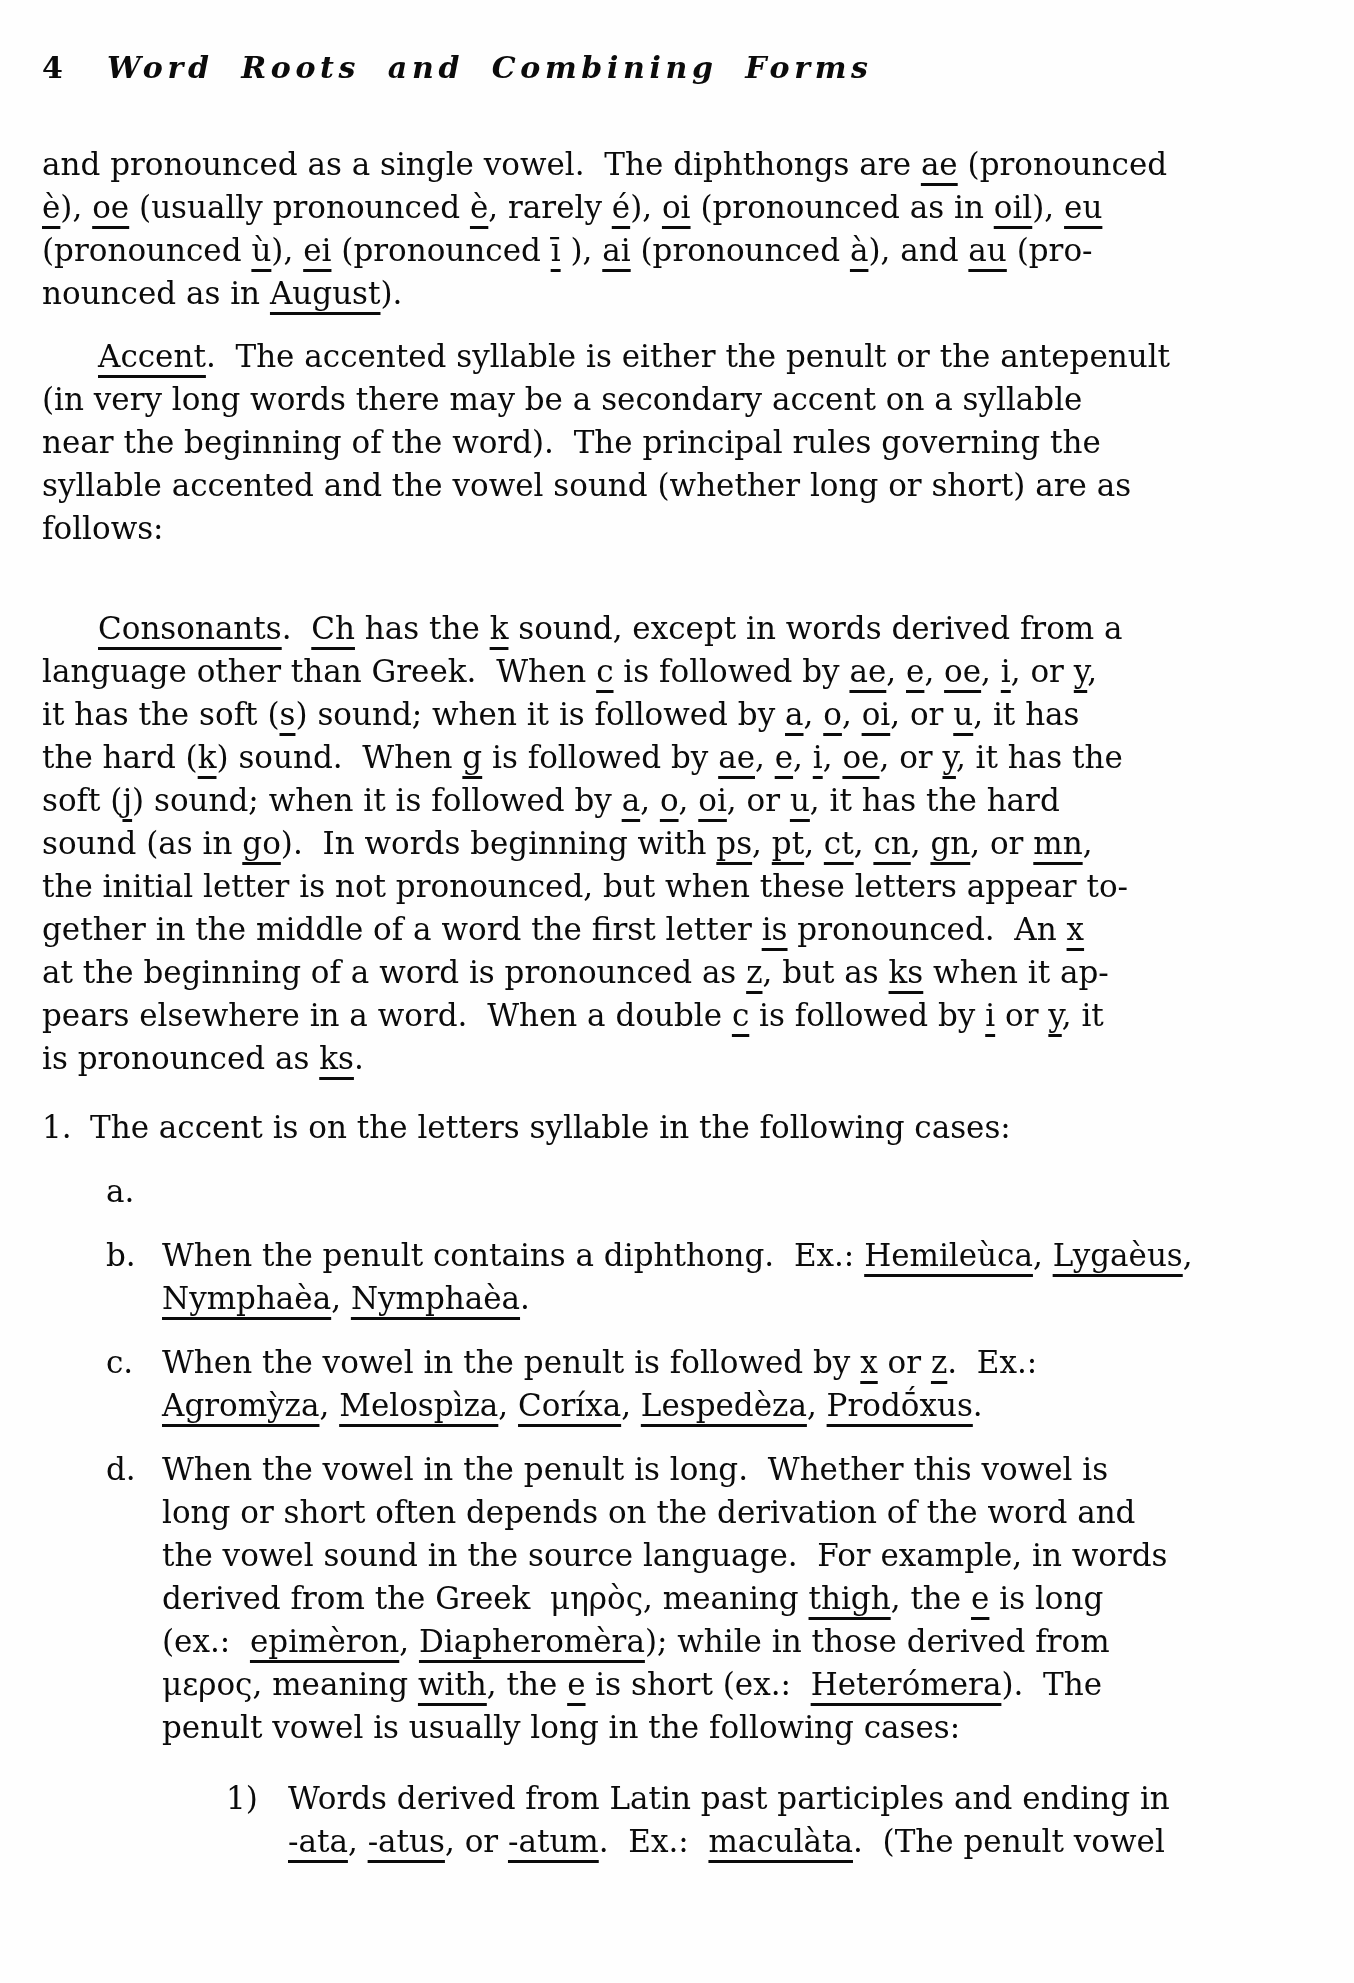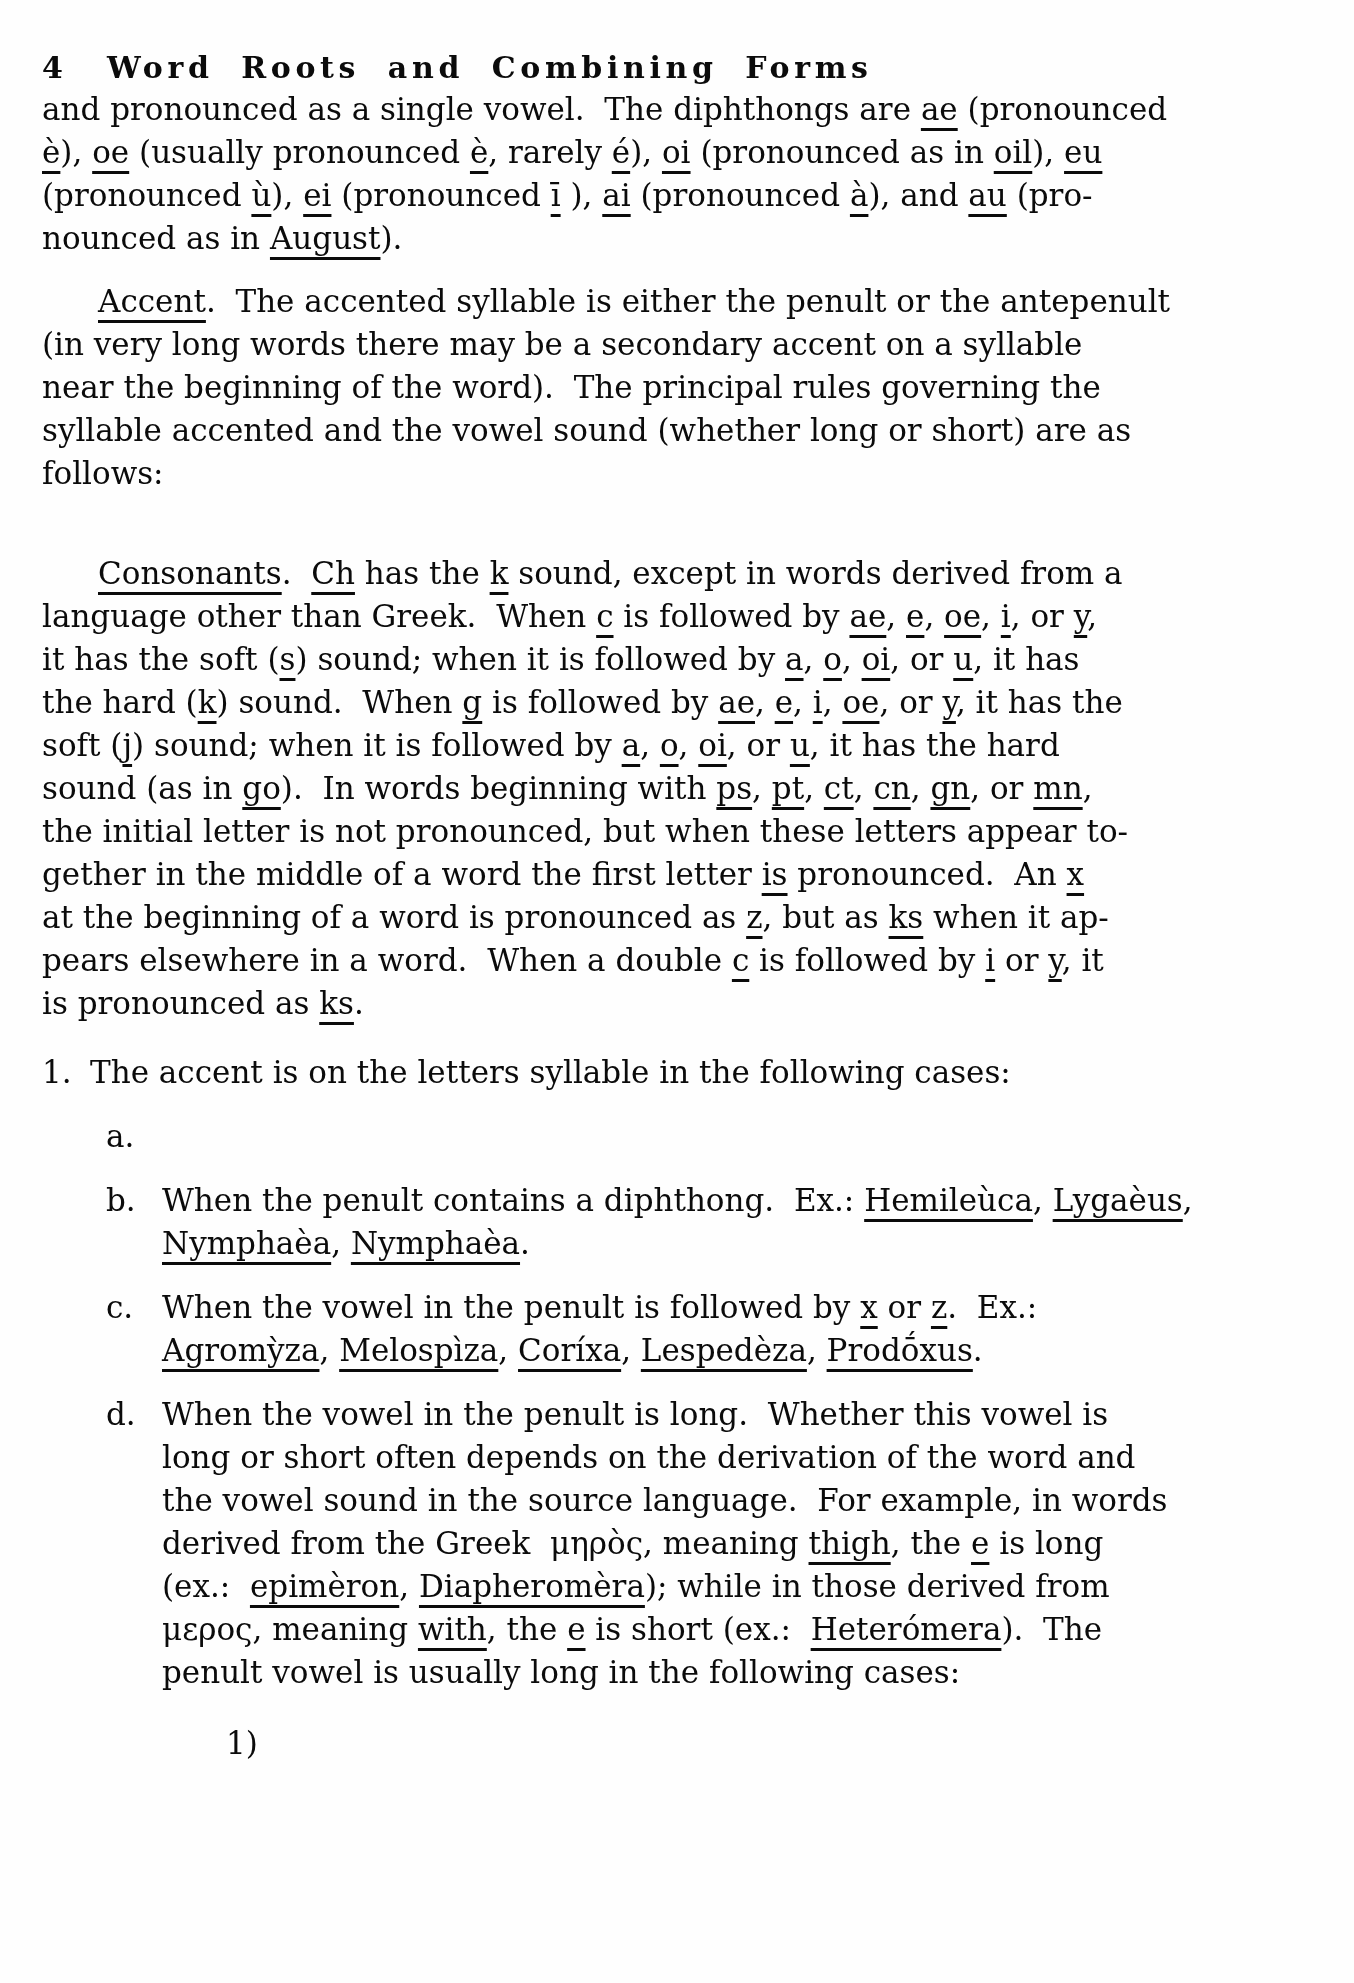--- a/index.html
+++ b/index.html
@@ -25,27 +25,28 @@
     line-height: 40px;
     white-space: nowrap;
   }
   .page-num {
     margin-right: 44px;
     letter-spacing: 0;
   }
   .page-title {
     letter-spacing: 0.155em;
     word-spacing: 0.42em;
+    font-style: italic;
   }
   .para {
     white-space: pre-wrap;
     margin: 0;
   }
   .indent1 { text-indent: 56px; }
-  .p-first   { }
+  .p-first   { margin-top: 55px; }
   .p-cons    { margin-top: 57px; }
   .p-accent  { margin-top: 20px; }
   .item { display: flex; align-items: flex-start; }
   .item .itext { white-space: pre-wrap; }
   .lvl-1  { margin-top: 26px; }
   .lvl-1 .marker { flex: 0 0 48px; }
   .lvl-a  { margin-top: 21px; margin-left: 64px; }
   .lvl-a .marker { flex: 0 0 56px; }
   .lvl-n  { margin-top: 28px; margin-left: 184px; }
   .lvl-n .marker { flex: 0 0 62px; }
@@ -117,15 +118,17 @@
 long or short often depends on the derivation of the word and
 the vowel sound in the source language.  For example, in words
 derived from the Greek  μηρὸς, meaning </span><span class="u">thigh</span><span>, the </span><span class="u">e</span><span> is long
 (ex.:  </span><span class="u">epimèron</span><span>, </span><span class="u">Diapheromèra</span><span>); while in those derived from
 μερος, meaning </span><span class="u">with</span><span>, the </span><span class="u">e</span><span> is short (ex.:  </span><span class="u">Heterómera</span><span>).  The
 penult vowel is usually long in the following cases:</span></div>
   </div>
 
   <div class="item lvl-n">
     <span class="marker">1)</span>
+    <div class="itext"><span>Words derived from Latin past participles and ending in
+</span><span class="u">-ata</span><span>, </span><span class="u">-atus</span><span>, or </span><span class="u">-atum</span><span>.  Ex.:  </span><span class="u">maculàta</span><span>.  (The penult vowel</span></div>
   </div>
 
 </div>
 
 </body></html>

